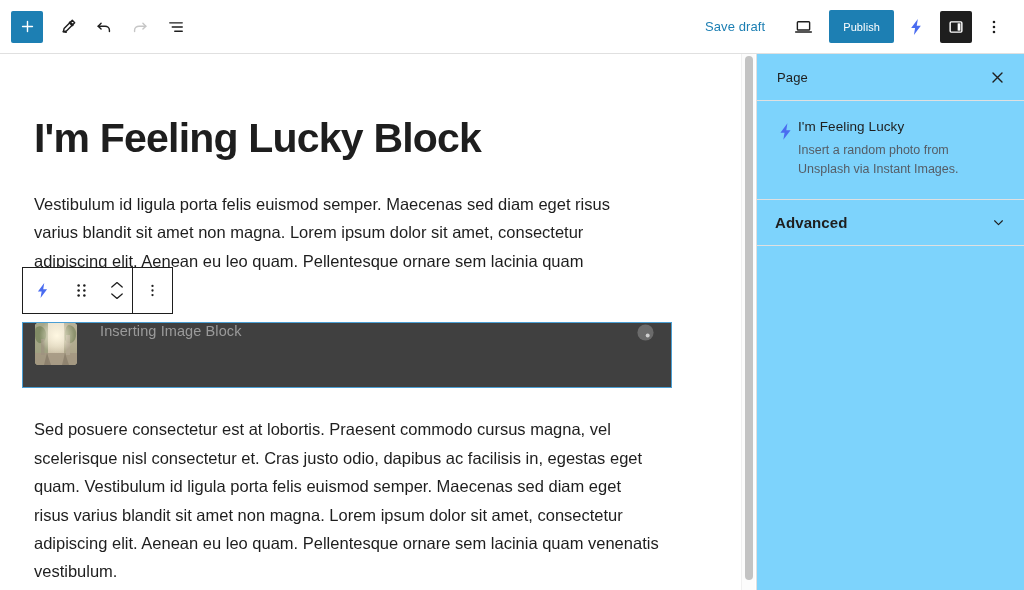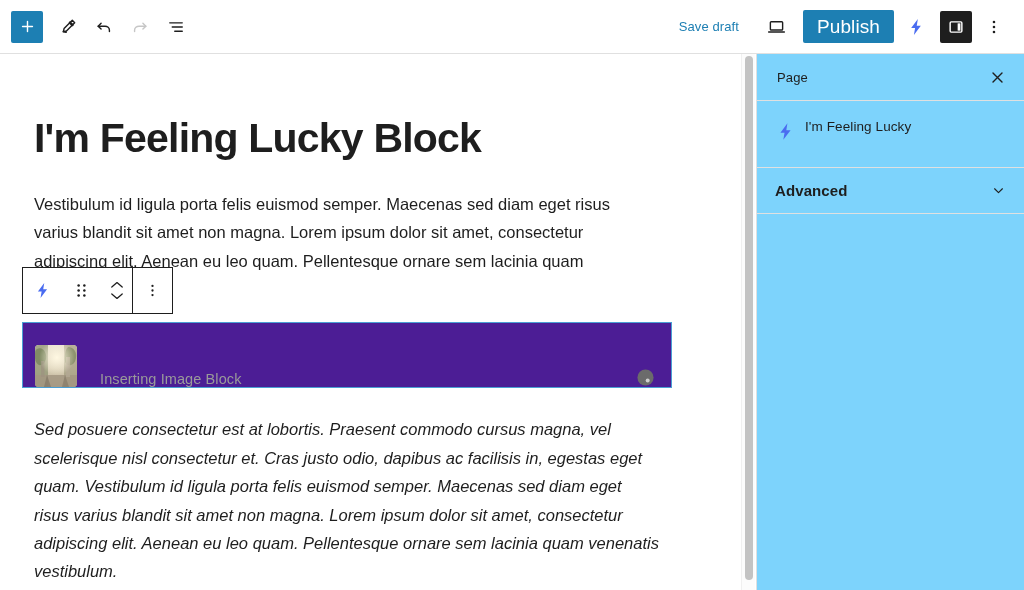--- a/index.html
+++ b/index.html
@@ -70,21 +70,21 @@
     font-size: 13px;
     padding: 6px 10px;
     cursor: pointer;
     white-space: nowrap;
     letter-spacing: .1px;
   }
 
   .publish-btn {
     background: #1d7fb3;
     color: #ffffff;
-    font-size: 19px;
+    font-size: 11px;
     font-family: "Liberation Sans", sans-serif;
     border: none;
     border-radius: 2px;
     padding: 0 14px;
     height: 33px;
     cursor: pointer;
     margin: 0 4px 0 8px;
     letter-spacing: .1px;
   }
 
@@ -125,21 +125,21 @@
     letter-spacing: -0.8px;
     margin-bottom: 28px;
   }
 
   .para {
     font-size: 16.5px;
     line-height: 1.72;
     color: #1e1e1e;
     width: 623px;
   }
-  .para-2 { width: 625px; font-style: italic; }
+  .para-2 { width: 625px; }
 
   
   .block-toolbar {
     position: absolute;
     left: 22px;
     top: 207px;
     height: 47px;
     background: #ffffff;
     border: 1px solid #1e1e1e;
     display: flex;
@@ -171,23 +171,23 @@
   }
 
   
   .image-block {
     position: absolute;
     left: 22px;
     top: 262px;
     width: 650px;
     height: 66px;
     border: 1.5px solid #4a9fd4;
-    background: #4c1d95;
-    display: flex;
-    align-items: flex-end;
+    background: #404040;
+    display: flex;
+    align-items: flex-start;
     padding: 0 12px 0 12px;
     z-index: 20;
   }
   .thumb {
     width: 42px;
     height: 42px;
     border-radius: 4px;
     flex: 0 0 auto;
     overflow: hidden;
     background: #cdbfa8;
@@ -277,21 +277,21 @@
     display: flex;
     align-items: center;
     justify-content: center;
     cursor: pointer;
   }
 
   .sb-card {
     display: flex;
     padding: 18px 16px 21px 18px;
     border-bottom: 1px solid #e0e0e0;
-    gap: 9px;
+    gap: 2px;
   }
   .sb-card-icon { flex: 0 0 auto; padding-top: 2px; }
   .sb-card-title {
     font-size: 13.5px;
     color: #1e1e1e;
     font-weight: 400;
     margin-bottom: 7px;
     letter-spacing: .1px;
   }
   .sb-card-desc {
@@ -510,20 +510,21 @@
     </div>
 
     <div class="sb-card">
       <div class="sb-card-icon">
         <svg width="21" height="21" viewBox="0 0 24 24" aria-hidden="true">
           <path d="M14.2 2.5L6.2 13.3h4.7l-1.4 8.2 8.3-11h-4.9l1.3-8z" fill="#4a6cf0"></path>
         </svg>
       </div>
       <div>
         <div class="sb-card-title">I'm Feeling Lucky</div>
+        <div class="sb-card-desc">Insert a random photo from Unsplash via Instant Images.</div>
       </div>
     </div>
 
     <div class="sb-panel-row">
       <span class="sb-panel-title">Advanced</span>
       <svg width="17" height="17" viewBox="0 0 24 24" aria-hidden="true">
         <path d="M6.5 9.5L12 15l5.5-5.5" fill="none" stroke="#1e1e1e" stroke-width="1.6" stroke-linecap="round" stroke-linejoin="round"></path>
       </svg>
     </div>
   </div>

